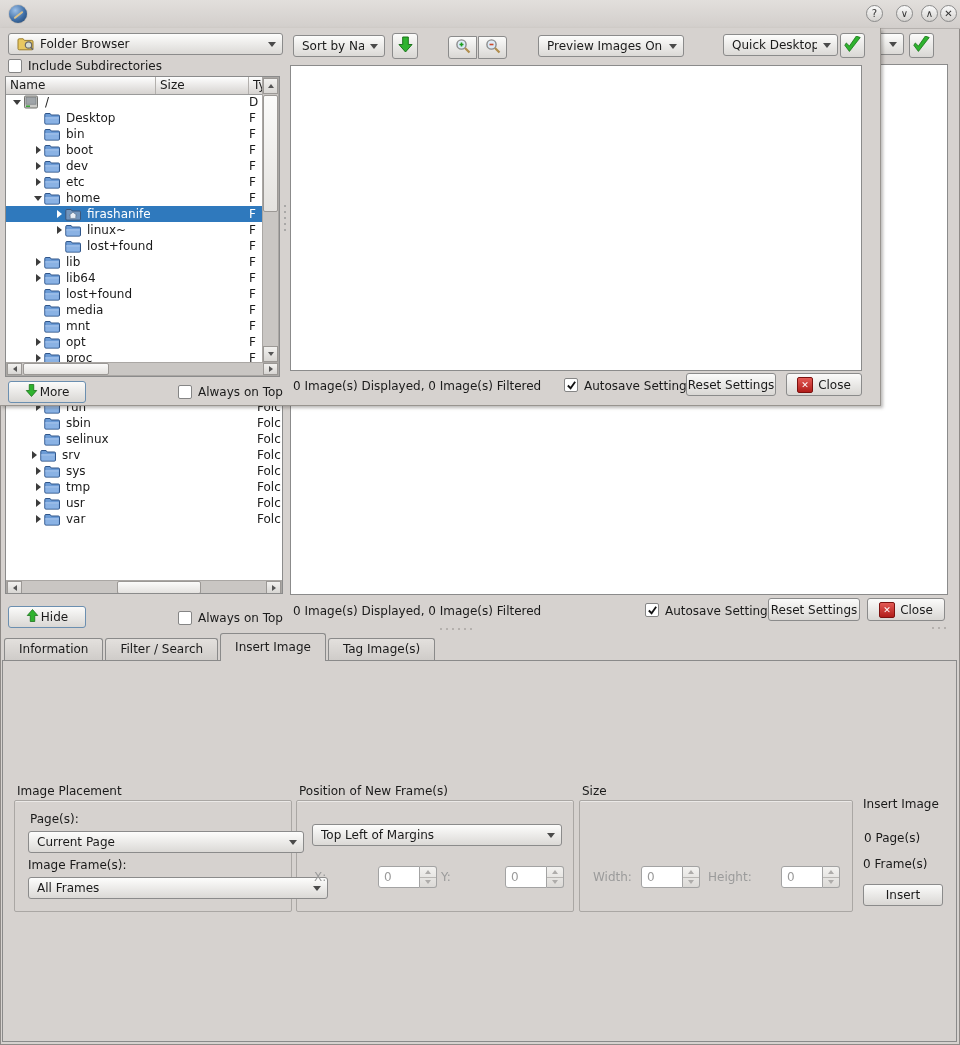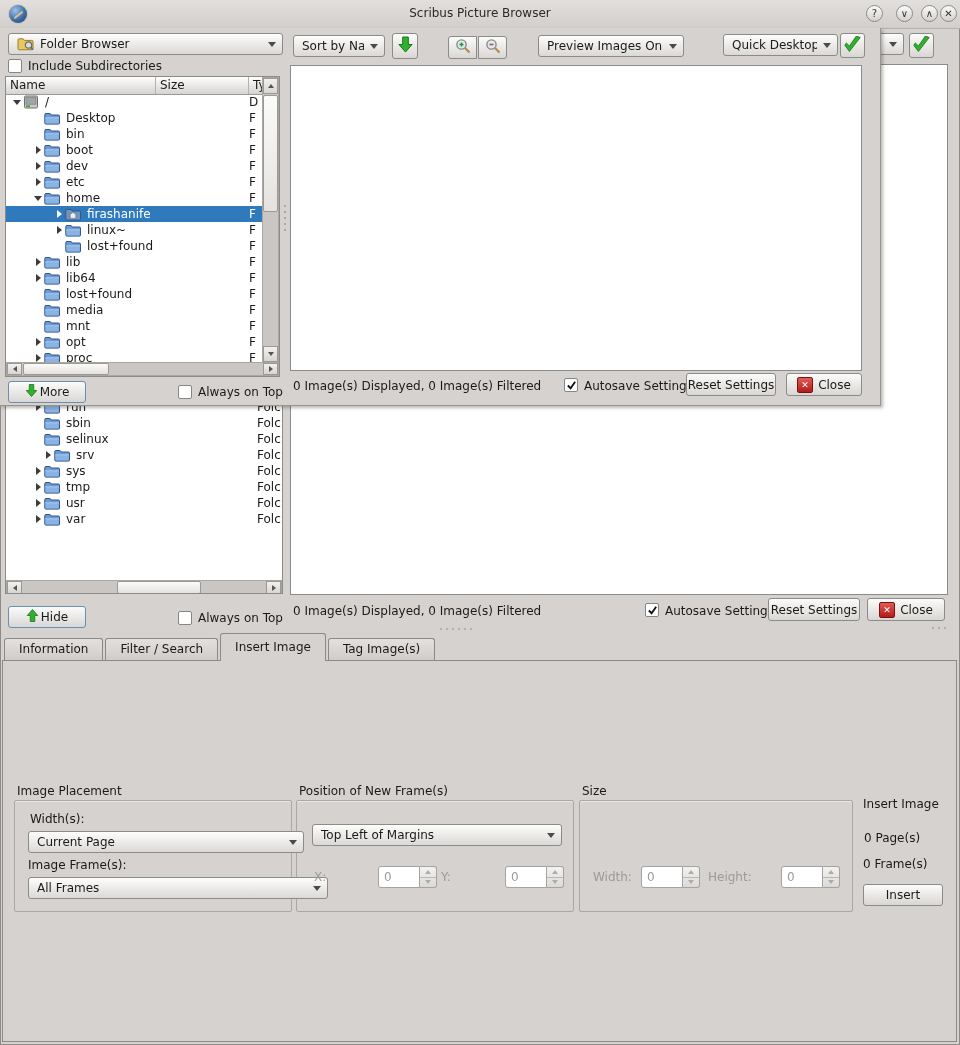--- a/index.html
+++ b/index.html
@@ -99,21 +99,20 @@
     border-right:1px solid #98948f;border-bottom:1px solid #98948f;
     box-shadow:2px 2px 3px rgba(60,56,52,.35);}
 </style>
 </head>
 <body>
 
 <div class="screen">
 
   <div class="abs titlebar">
     <div class="abs tb-icon"></div>
-    <div class="abs tb-title">Scribus Picture Browser</div>
     <div class="abs tb-btn" style="left:866px">?</div>
     <div class="abs tb-btn" style="left:896px">∨</div>
     <div class="abs tb-btn" style="left:921px">∧</div>
     <div class="abs tb-btn" style="left:940px">✕</div>
   </div>
 
   <div class="abs combo" style="left:872px;top:33px;width:32px;">
     <span class="clabel"></span>
     <span class="carrow"></span>
   </div>
@@ -160,21 +159,21 @@
           <span class="ticon">
             <svg width="16" height="13" viewBox="0 0 16 13">
               <path d="M.8 2.6 q0-1.1 1.1-1.1 h4.2 l1.1 1.5 h7.2 q1.1 0 1.1 1.1 v6.9 q0 1.1-1.1 1.1 H1.9 Q.8 12.1 .8 11z" fill="#6b9bd6" stroke="#30568a"></path>
               <path d="M1.4 5.2 h13.4 v5.6 q0 .8-.8 .8 H2.2 q-.8 0-.8-.8z" fill="#8ab2e4"></path>
               <path d="M1.4 5.2 h13.4 v1.4 H1.4z" fill="#9fc0ea"></path>
             </svg>
           </span>
           <span class="tname">selinux</span>
           <span class="ttype" style="left: 251px;">Folc</span>
         </div>
-        <div class="trow" style="padding-left: 36px;">
+        <div class="trow" style="padding-left: 22px;">
           <span class="tar">
             <i class="ar-r"></i>
           </span>
           <span class="ticon">
             <svg width="16" height="13" viewBox="0 0 16 13">
               <path d="M.8 2.6 q0-1.1 1.1-1.1 h4.2 l1.1 1.5 h7.2 q1.1 0 1.1 1.1 v6.9 q0 1.1-1.1 1.1 H1.9 Q.8 12.1 .8 11z" fill="#6b9bd6" stroke="#30568a"></path>
               <path d="M1.4 5.2 h13.4 v5.6 q0 .8-.8 .8 H2.2 q-.8 0-.8-.8z" fill="#8ab2e4"></path>
               <path d="M1.4 5.2 h13.4 v1.4 H1.4z" fill="#9fc0ea"></path>
             </svg>
           </span>
@@ -293,21 +292,21 @@
   <div class="abs tabswrap" id="tabs">
       <div class="tab">Information</div>
       <div class="tab">Filter / Search</div>
       <div class="tab active">Insert Image</div>
       <div class="tab">Tag Image(s)</div>
     </div>
   <div class="abs tabpanel"></div>
 
   <span class="abs grouplab" style="left:17px;top:784px;z-index:4;">Image Placement</span>
   <div class="abs groupbox" style="left:14px;top:800px;width:278px;height:112px;z-index:4;"></div>
-  <span class="abs lbl" style="left:30px;top:812px;z-index:5;">Width(s):</span>
+  <span class="abs lbl" style="left:30px;top:812px;z-index:5;">Page(s):</span>
   <div class="abs combo" style="left:28px;top:831px;width:276px;z-index:5;">
     <span class="clabel">Current Page</span>
     <span class="carrow"></span>
   </div>
   <span class="abs lbl" style="left:28px;top:858px;z-index:5;">Image Frame(s):</span>
   <div class="abs combo" style="left:28px;top:877px;width:300px;z-index:5;">
     <span class="clabel">All Frames</span>
     <span class="carrow"></span>
   </div>
 

